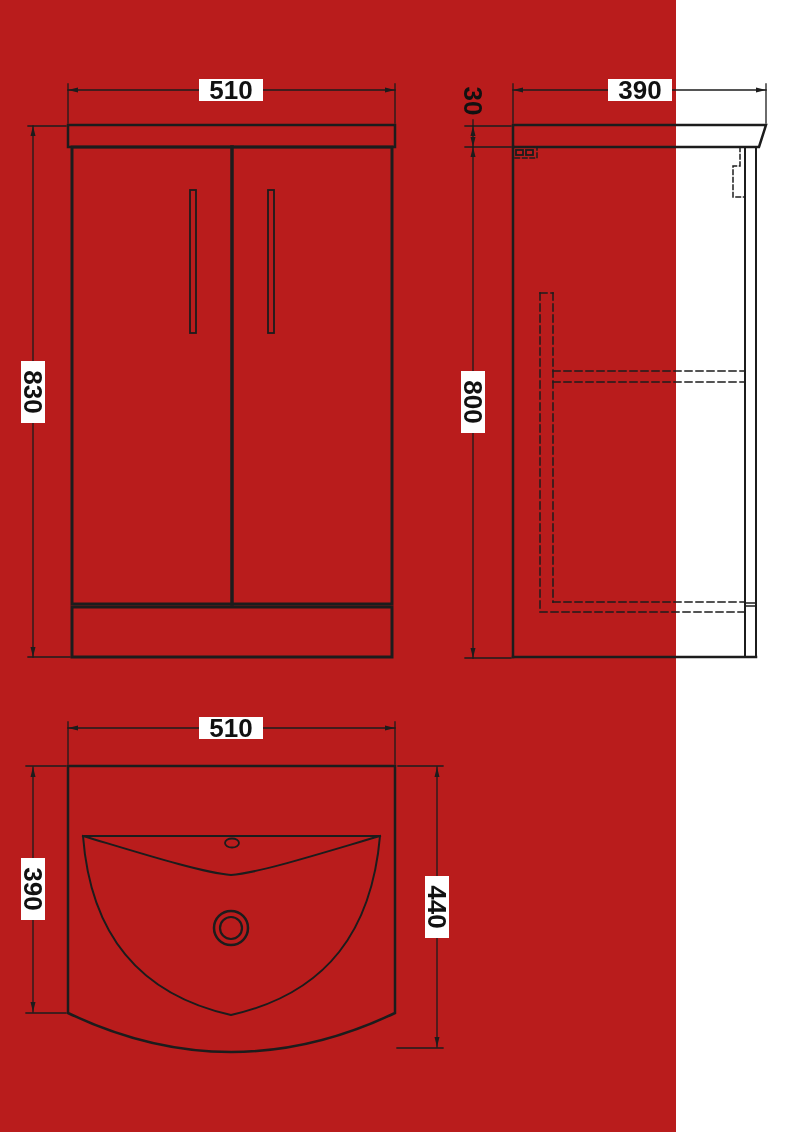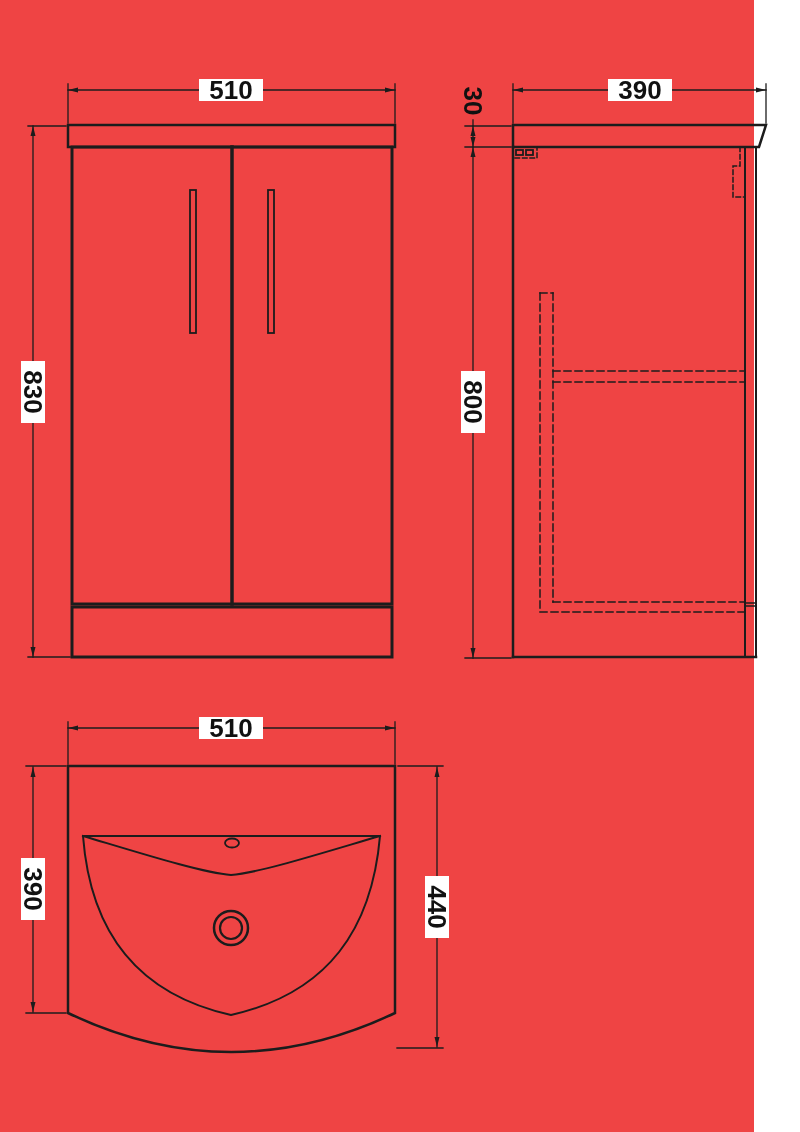--- a/index.html
+++ b/index.html
@@ -1,16 +1,16 @@
 <!DOCTYPE html>
 <html><head>
 <meta charset="utf-8">
 <style>
   html,body{margin:0;padding:0;background:#ffffff;}
-  .page{width:754px;height:1132px;background:#ef4444;position:relative;}
+  .page{width:676px;height:1132px;background:#b91c1c;position:relative;}
   svg{display:block;}
   .ln{stroke:#1c1c1c;fill:none;stroke-linecap:square;}
   .w30{stroke-width:3;}
   .w35{stroke-width:3.5;}
   .w25{stroke-width:2.5;}
   .w22{stroke-width:2.2;}
   .w20{stroke-width:2;}
   .w18{stroke-width:1.8;}
   .w15{stroke-width:1.5;}
   .dim{stroke-width:1.3;}

